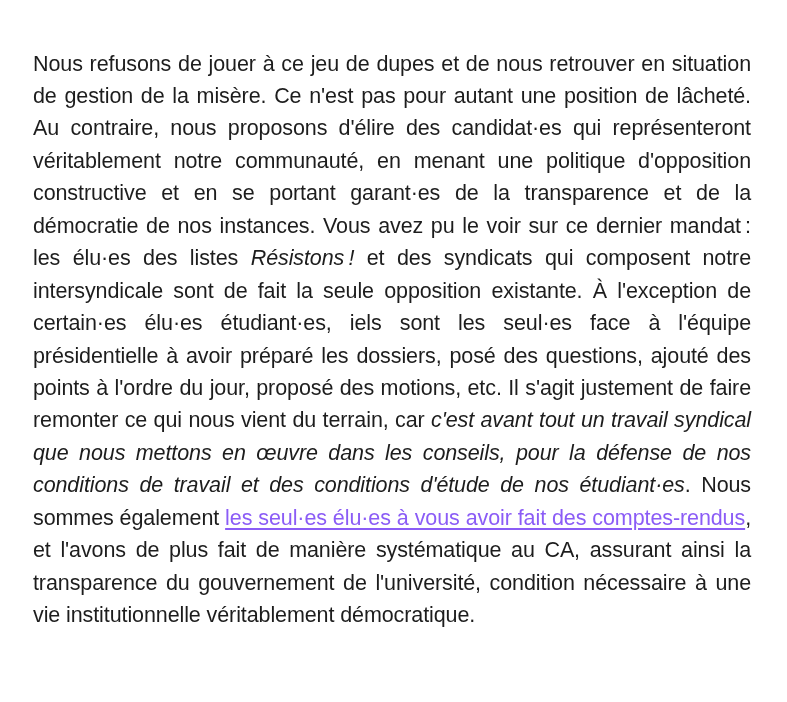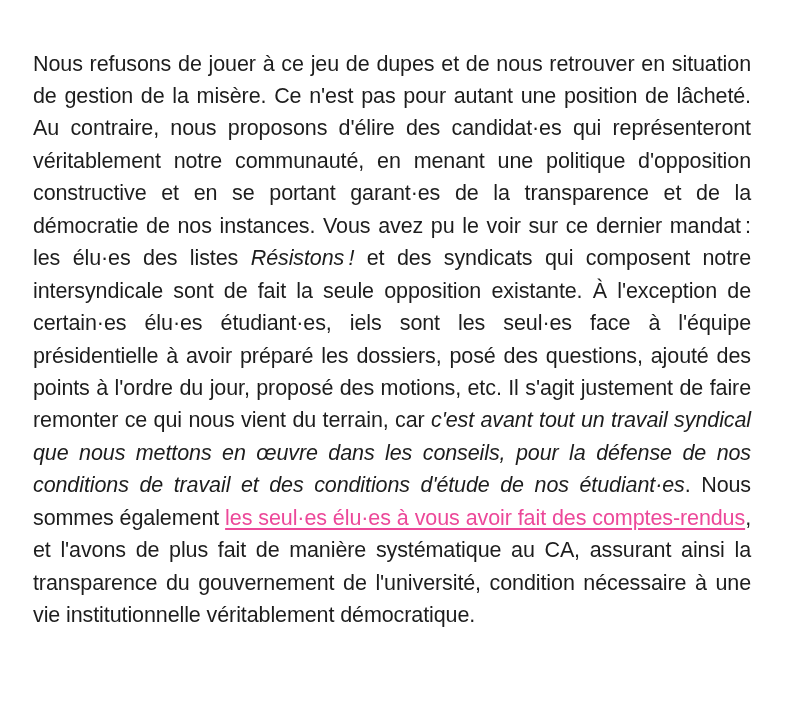--- a/index.html
+++ b/index.html
@@ -25,21 +25,21 @@
     letter-spacing: -0.1px;
     text-align: justify;
     color: #1d1d1d;
     -webkit-hyphens: none;
     hyphens: none;
   }
   .body-paragraph em {
     font-style: italic;
   }
   .body-paragraph a {
-    color: #ec4899;
+    color: #8b5cf6;
     text-underline-offset: 3px;
     cursor: pointer;
   }
 </style>
 </head>
 <body>
 
 <div class="page">
   <p class="body-paragraph"><span>Nous refusons de jouer à ce jeu de dupes et de nous retrouver en situation de gestion de la misère. Ce n'est pas pour autant une position de lâcheté. Au contraire, nous proposons d'élire des candidat·es qui représenteront véritablement notre communauté, en menant une politique d'opposition constructive et en se portant garant·es de la transparence et de la démocratie de nos instances. Vous avez pu le voir sur ce dernier mandat : les élu·es des listes </span><em>Résistons !</em><span> et des syndicats qui composent notre intersyndicale sont de fait la seule opposition existante. À l'exception de certain·es élu·es étudiant·es, iels sont les seul·es face à l'équipe présidentielle à avoir préparé les dossiers, posé des questions, ajouté des points à l'ordre du jour, proposé des motions, etc. Il s'agit justement de faire remonter ce qui nous vient du terrain, car </span><em>c'est avant tout un travail syndical que nous mettons en œuvre dans les conseils, pour la défense de nos conditions de travail et des conditions d'étude de nos étudiant·es</em><span>. Nous sommes également </span><a href="#">les seul·es élu·es à vous avoir fait des comptes-rendus</a><span>, et l'avons de plus fait de manière systématique au CA, assurant ainsi la transparence du gouvernement de l'université, condition nécessaire à une vie institutionnelle véritablement démocratique.</span></p>
 </div>

